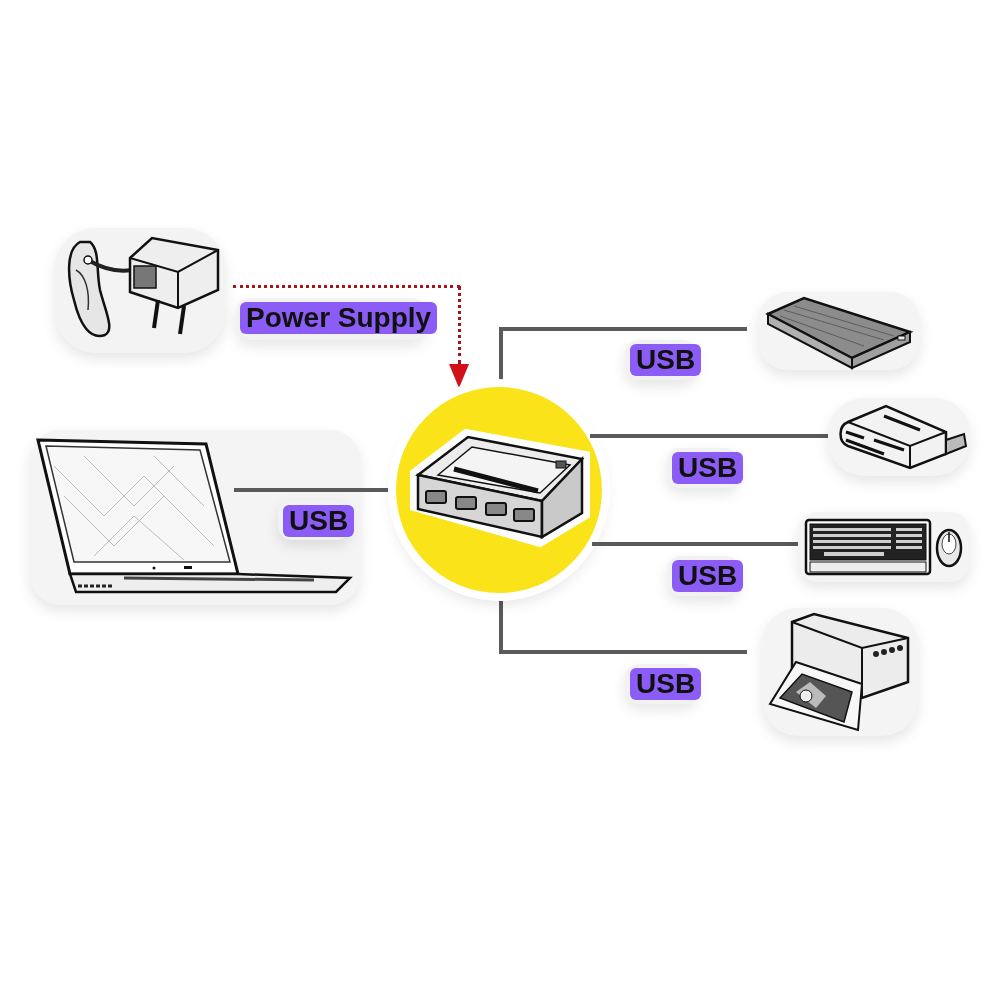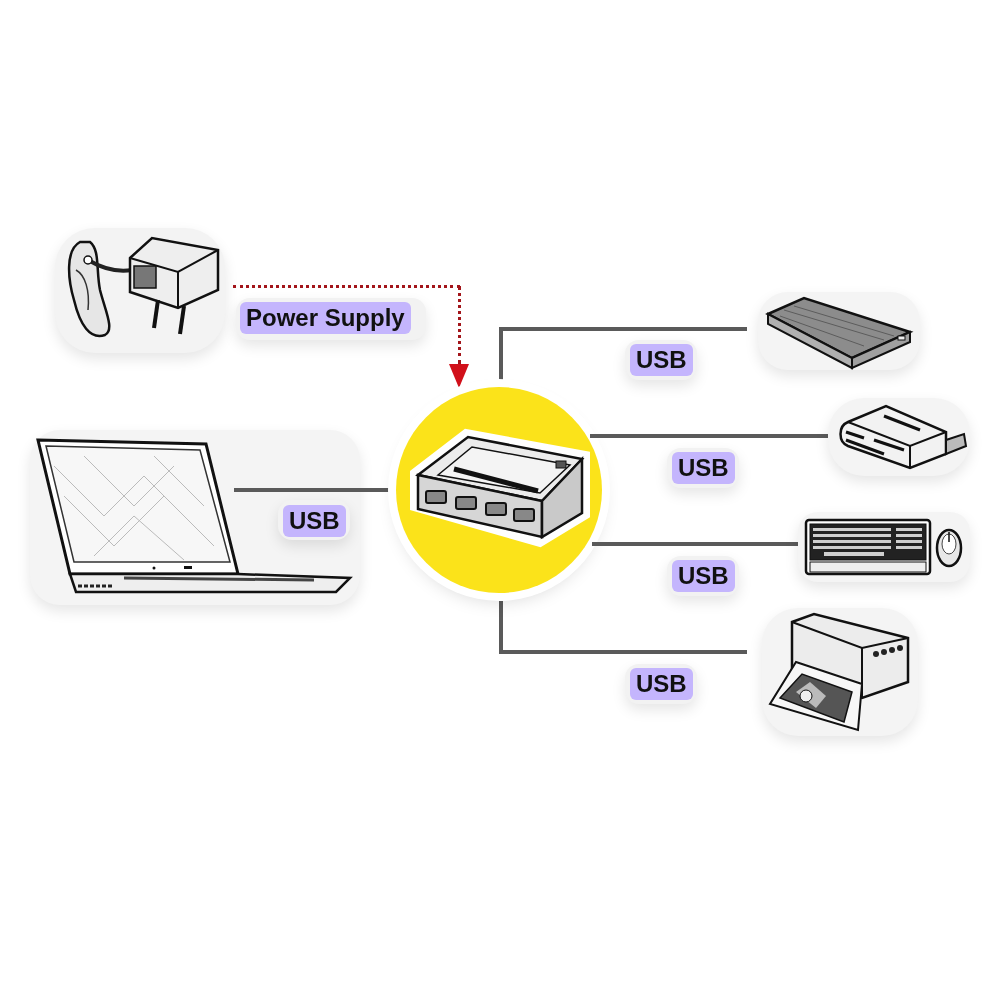--- a/index.html
+++ b/index.html
@@ -2,22 +2,22 @@
 <html><head>
   <meta charset="utf-8">
   <style>
     html, body { margin: 0; padding: 0; background: #ffffff; }
     body { width: 1000px; height: 1000px; position: relative; overflow: hidden;
            font-family: "Liberation Sans", "DejaVu Sans", sans-serif; }
     .halo { position: absolute; background: #f0f0f0; border-radius: 14px;
             box-shadow: 0 6px 14px rgba(0,0,0,0.10); }
     .line-h { position: absolute; height: 4px; background: #5a5a5a; }
     .line-v { position: absolute; width: 4px; background: #5a5a5a; }
-    .label { position: absolute; font-weight: bold; font-size: 24px; color: #111;
-             background: #c4b5fd; padding: 2px 6px; border-radius: 6px; line-height: 28px; text-align: right; }
+    .label { position: absolute; font-weight: bold; font-size: 28px; color: #111;
+             background: #8b5cf6; padding: 2px 6px; border-radius: 6px; line-height: 28px; text-align: right; }
     .dot-h { position: absolute; height: 0; border-top: 3px dotted #a3151a; }
     .dot-v { position: absolute; width: 0; border-left: 3px dotted #a3151a; }
     .arrow { position: absolute; width: 0; height: 0;
              border-left: 10px solid transparent; border-right: 10px solid transparent;
              border-top: 24px solid #d1101a; }
     .hub-circle { position: absolute; border-radius: 50%; background: #fbe31a;
                   box-shadow: 0 0 0 8px #ffffff, 0 8px 18px rgba(0,0,0,0.15); }
     svg { position: absolute; overflow: visible; }
   </style>
 </head>

